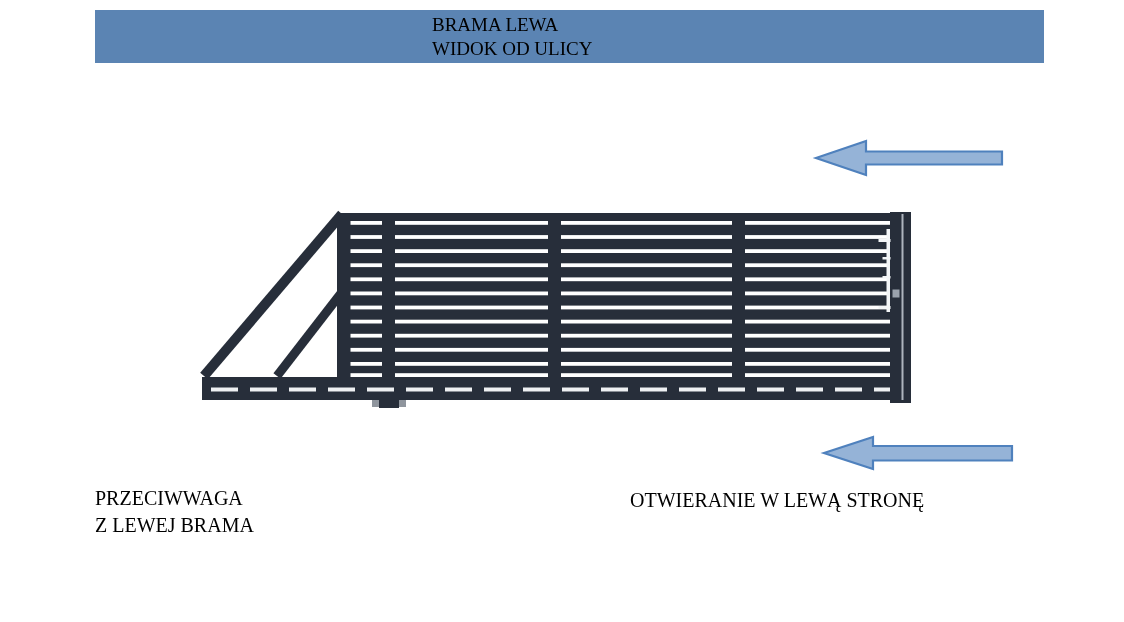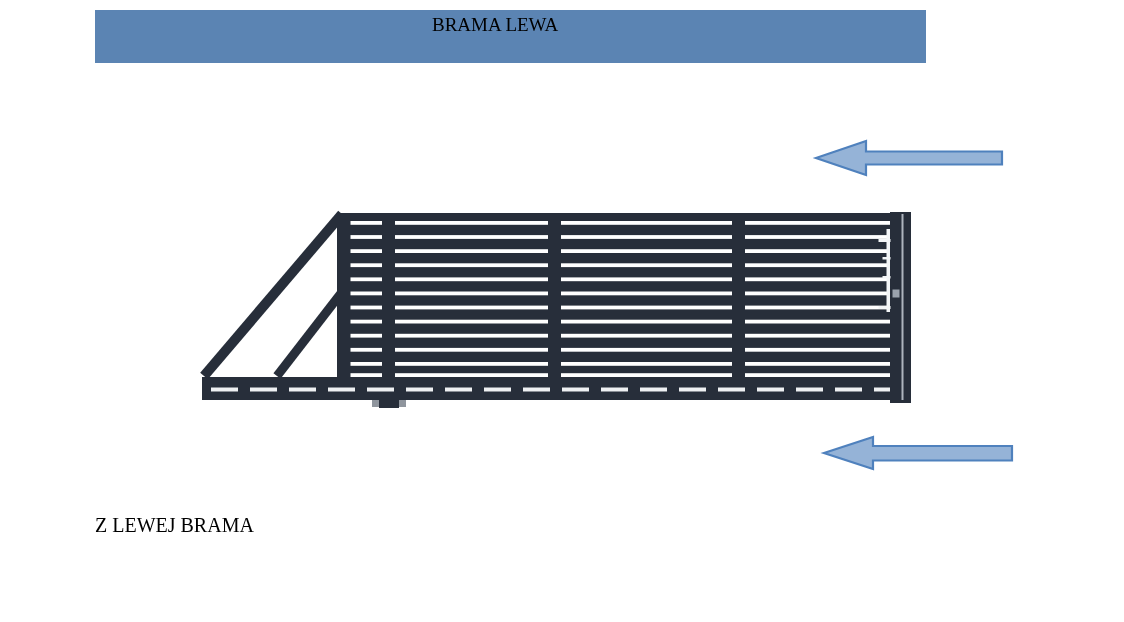--- a/index.html
+++ b/index.html
@@ -13,21 +13,21 @@
     --handle:#f3f5f7;
     --lock-gray:#9aa2ac;
     --arrow-fill:#95b3d7;
     --arrow-border:#4f81bd;
   }
   *{margin:0;padding:0;box-sizing:border-box;}
   html,body{width:1124px;height:622px;background:var(--page-bg);overflow:hidden;
     font-family:"Liberation Serif", serif;color:var(--text);}
   .stage{position:relative;width:1124px;height:622px;}
 
-  .header-bar{position:absolute;left:95px;top:10px;width:831px;height:53px;
+  .header-bar{position:absolute;left:95px;top:10px;width:949px;height:53px;
     background:var(--header-bg);}
   .header-text{position:absolute;left:337px;top:3px;font-size:19px;line-height:24px;
     color:#000;white-space:pre;}
 
   .gate-svg{position:absolute;left:0;top:0;width:1124px;height:622px;}
 
   .label{position:absolute;font-size:20px;line-height:27px;color:#000;white-space:pre;}
   .label-counterweight{left:95px;top:485px;}
   .label-opening{left:630px;top:487px;}
 
@@ -38,21 +38,21 @@
 
   .g-dark{fill:var(--gate);}
   .g-white{fill:#ffffff;}
 </style>
 </head>
 <body>
 
 <div class="stage">
 
   <div class="header-bar">
-    <div class="header-text"><span>BRAMA LEWA</span><br></div>
+    <div class="header-text"><span>BRAMA LEWA</span><br><span>WIDOK OD ULICY</span></div>
   </div>
 
   <svg class="gate-svg" viewBox="0 0 1124 622" aria-hidden="true">
 
     <rect class="g-dark" x="202" y="377" width="709" height="23"></rect>
 
     <line x1="211" y1="389.5" x2="906" y2="389.5" stroke="var(--rail-dash)" stroke-width="4" stroke-dasharray="27 12"></line>
 
     <rect x="372" y="400" width="34" height="7" fill="var(--tab-gray)"></rect>
     <rect class="g-dark" x="379" y="398" width="20" height="10"></rect>
@@ -95,15 +95,16 @@
     </g>
   </svg>
 
   <svg class="arrow-svg arrow-top" viewBox="0 0 192 40" aria-hidden="true">
     <polygon class="arrow-shape" points="3,20 53,3 53,13.5 189,13.5 189,26.5 53,26.5 53,37"></polygon>
   </svg>
   <svg class="arrow-svg arrow-bottom" viewBox="0 0 194 38" aria-hidden="true">
     <polygon class="arrow-shape" points="3,19 52,3 52,12 191,12 191,26.5 52,26.5 52,35"></polygon>
   </svg>
 
-  <div class="label label-counterweight"><br><span>Z LEWEJ BRAMA</span></div>
+  <div class="label label-counterweight"><span>PRZECIWWAGA</span><br><span>Z LEWEJ BRAMA</span></div>
+  <div class="label label-opening">OTWIERANIE W LEWĄ STRONĘ</div>
 
 </div>
 
 </body></html>

